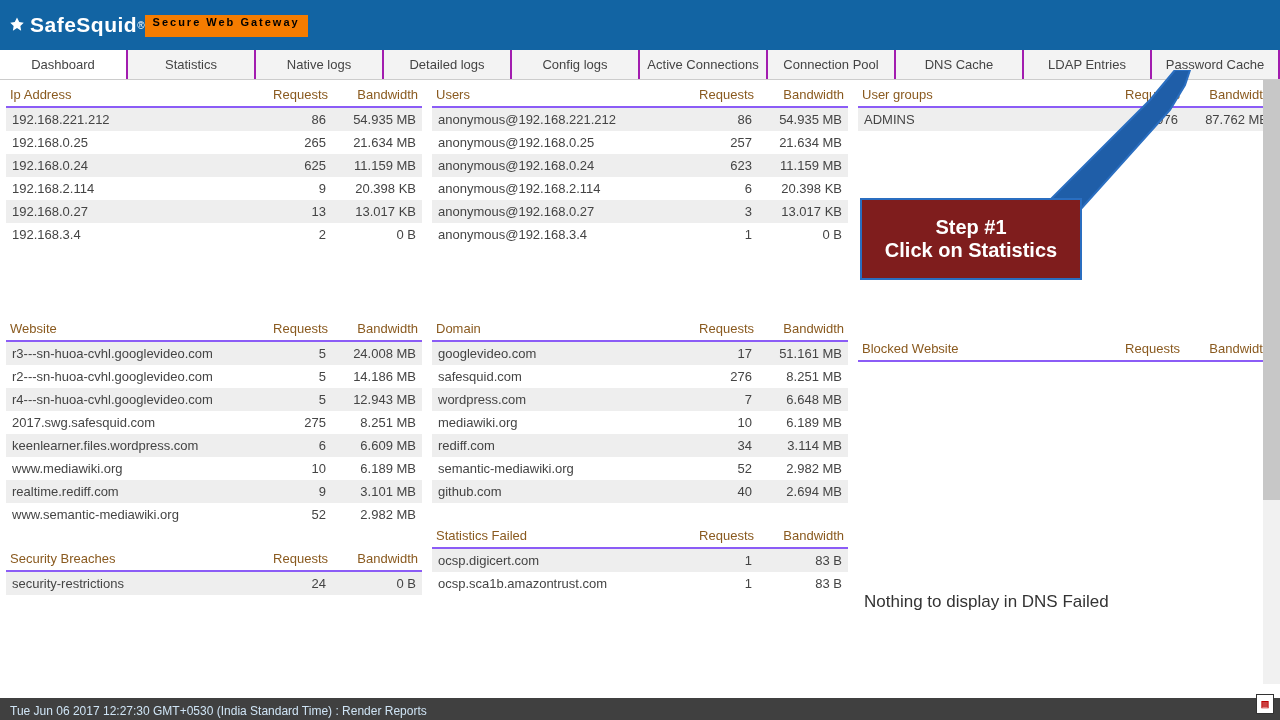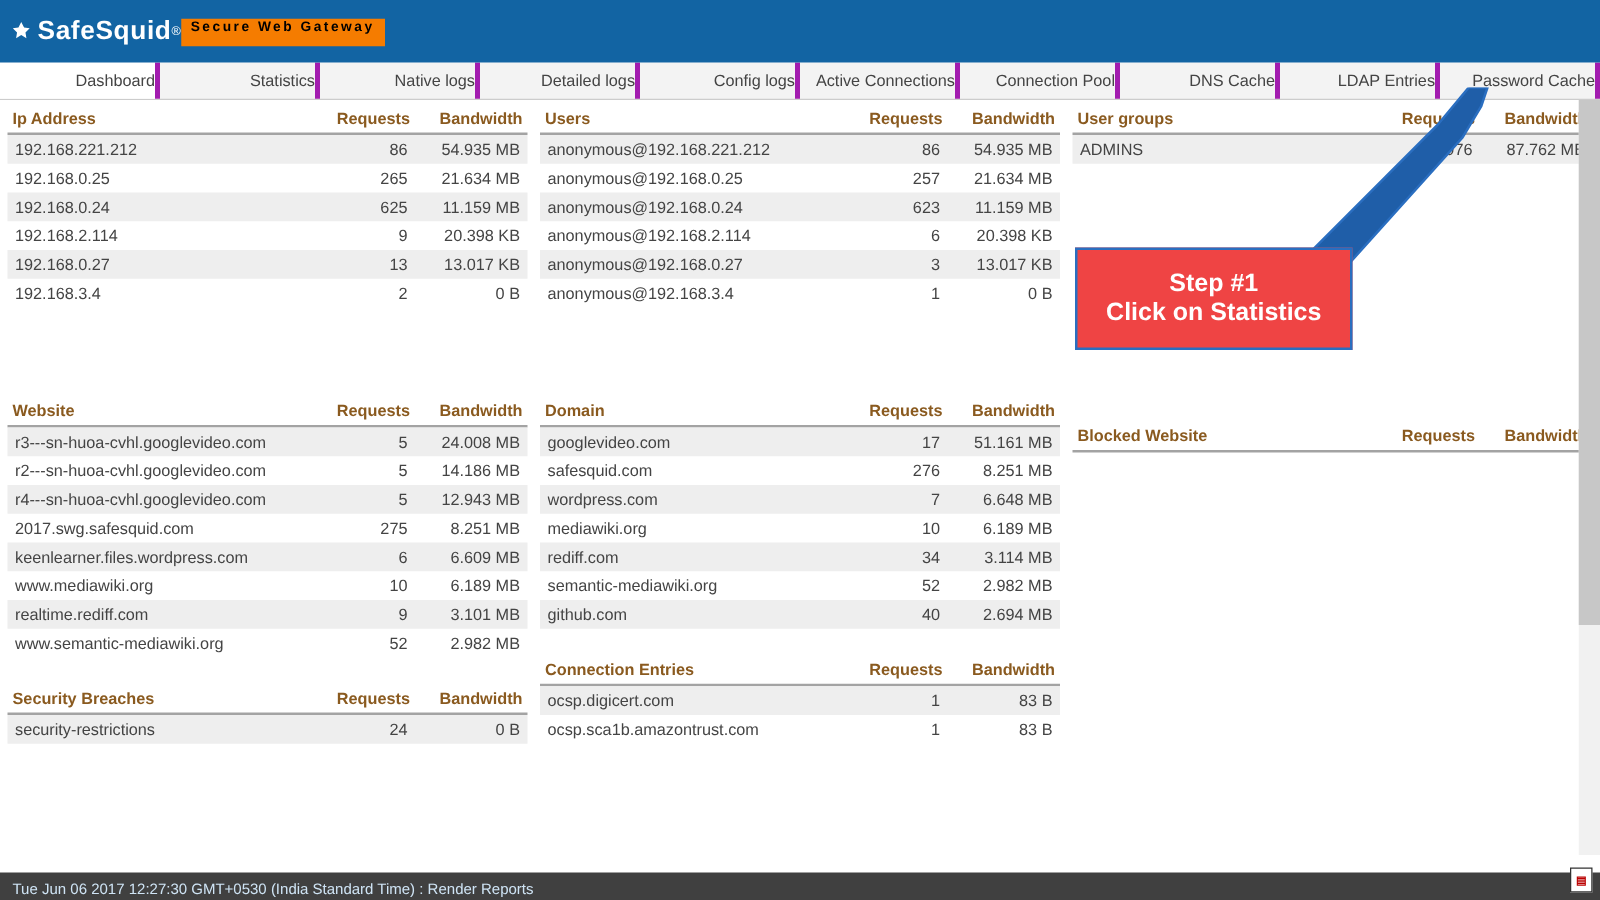--- a/index.html
+++ b/index.html
@@ -11,34 +11,34 @@
   .logo-icon svg{display:block}
   .logo-text{color:#fff;font-size:21px;font-weight:700;letter-spacing:.5px}
   .logo-reg{color:#fff;font-size:10px;vertical-align:top}
   .logo-sub{background:#f57c00;color:#000;font-size:11px;letter-spacing:2px;padding:1px 8px;margin-top:2px;font-weight:600}
   .topnav{margin-left:auto;display:flex;gap:0}
   .topnav .nitem{color:#fff;text-align:center;padding:6px 10px 4px;cursor:pointer;min-width:60px}
   .topnav .nitem.active{background:#0b4e80}
   .topnav .nitem .nicn{height:18px;display:flex;justify-content:center;align-items:center}
   .topnav .nitem .nlbl{font-size:12px}
   .tabs{display:flex;background:#f3f3f3;border-bottom:1px solid #ccc;height:30px}
-  .tab{flex:1;text-align:right;font-size:13px;line-height:29px;color:#444;cursor:pointer;border-right:4px solid #a21caf}
+  .tab{flex:1;text-align:center;font-size:13px;line-height:29px;color:#444;cursor:pointer;border-right:2px solid #a21caf}
   .tab.active{background:#fff;font-weight:500}
   .content{display:grid;grid-template-columns:1fr 1fr 1fr;gap:10px;padding:4px 6px 0 6px;height:604px;overflow:hidden}
-  .phdr{display:flex;color:#8a5a1f;font-size:13px;border-bottom:2px solid #a3a3a3;padding:3px 4px 4px;font-weight:700}
+  .phdr{display:flex;color:#8a5a1f;font-size:13px;border-bottom:2px solid #8b5cf6;padding:3px 4px 4px;font-weight:400}
   .phdr .c1{flex:1}
   .phdr .cR{width:90px;text-align:right}
   .row{display:flex;padding:4px 6px;font-size:13px;color:#444}
   .row:nth-child(odd){background:#eee}
   .row .c1{flex:1;white-space:nowrap;overflow:hidden;text-overflow:ellipsis}
   .row .cR{width:90px;text-align:right}
   .empty{padding:10px 6px;font-size:17px;color:#333}
   .footer{position:absolute;left:0;right:0;bottom:0;height:22px;background:#404040;color:#cfe4f5;font-size:12px;display:flex;align-items:flex-end;padding:0 10px 2px}
   .pdf{position:absolute;right:6px;bottom:6px;width:18px;height:20px;background:#fff;border:1px solid #333;display:flex;align-items:center;justify-content:center;font-size:9px;color:#b00;font-weight:700}
-  .callout{position:absolute;left:860px;top:198px;width:222px;height:82px;background:#ef4444;border:2px solid #2a6ec0;color:#fff;display:flex;flex-direction:column;align-items:center;justify-content:center;font-size:20px;font-weight:700;z-index:20}
+  .callout{position:absolute;left:860px;top:198px;width:222px;height:82px;background:#7f1d1d;border:2px solid #2a6ec0;color:#fff;display:flex;flex-direction:column;align-items:center;justify-content:center;font-size:20px;font-weight:700;z-index:20}
   .callout-arrow{position:absolute;left:1030px;top:70px;width:200px;height:170px;z-index:19;pointer-events:none}
   .scrollbar{position:absolute;right:0;top:80px;width:17px;height:604px;background:#f1f1f1}
   .scroll-thumb{position:absolute;top:0;width:100%;height:420px;background:#c7c7c7}
   .block{display:flex;flex-direction:column;gap:8px}
   .section{display:flex;flex-direction:column}
 </style>
 </head>
 <body>
 
 <div class="topbar">
@@ -259,21 +259,21 @@
           <div class="row">
             <span class="c1">github.com</span>
             <span class="cR">40</span>
             <span class="cR">2.694 MB</span>
           </div>
         </div>
     </div>
     <div style="height:6px"></div>
     <div class="section">
       <div class="phdr">
-          <span class="c1">Connection Entries</span>
+          <span class="c1">Statistics Failed</span>
           <span class="cR">Requests</span>
           <span class="cR">Bandwidth</span>
         </div>
       <div>
           <div class="row">
             <span class="c1">ocsp.digicert.com</span>
             <span class="cR">1</span>
             <span class="cR">83 B</span>
           </div>
           <div class="row">
@@ -302,20 +302,23 @@
     </div>
     <div style="height:191px"></div>
     <div class="section">
       <div class="phdr">
           <span class="c1">Blocked Website</span>
           <span class="cR">Requests</span>
           <span class="cR">Bandwidth</span>
         </div>
     </div>
     <div style="height:204px"></div>
+    <div class="section">
+      <div class="empty">Nothing to display in DNS Failed</div>
+    </div>
   </div>
 
 </div>
 
 <div class="scrollbar">
     <div class="scroll-thumb"></div>
   </div>
 
 <svg class="callout-arrow" viewBox="0 0 200 170">
   <polygon fill="#1f5ea8" stroke="#2a6ec0" stroke-width="2" points="10,140 120,30 145,0 160,0 155,15 140,40 50,140"></polygon>

